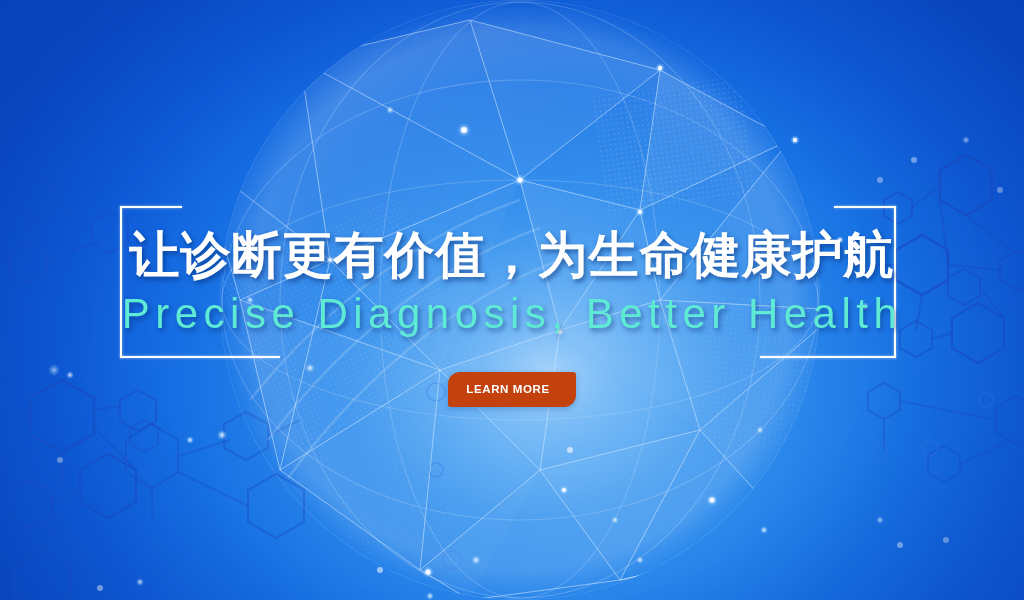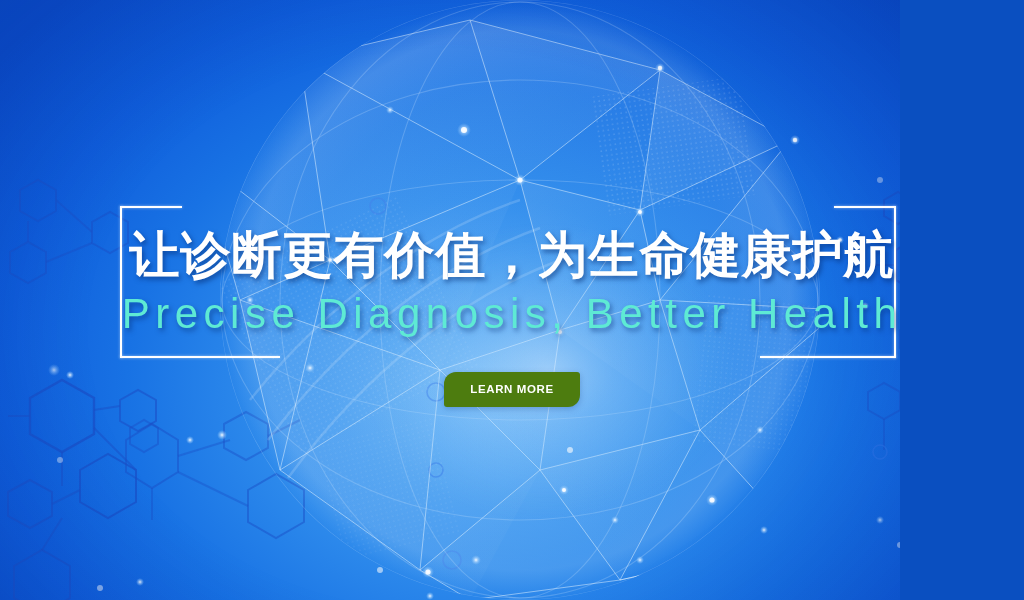--- a/index.html
+++ b/index.html
@@ -6,21 +6,21 @@
     margin: 0;
     padding: 0;
     background: #0a4fc0;
   }
   body {
     font-family: "Liberation Sans", sans-serif;
   }
 
   #banner {
     position: relative;
-    width: 900px;
+    width: 1024px;
     height: 600px;
     overflow: hidden;
     background: #0f5ddb;
   }
 
   
   .layer {
     position: absolute;
     inset: 0;
     pointer-events: none;
@@ -96,26 +96,26 @@
   
   .cta-wrap {
     position: absolute;
     left: 0;
     top: 372px;
     width: 1024px;
     text-align: center;
   }
   .cta {
     display: inline-block;
-    background: #4d7c0f;
+    background: #c2410c;
     color: #ffffff;
     font-size: 11.5px;
     font-weight: bold;
     letter-spacing: 0.6px;
-    padding: 12px 26px 11px 26px;
+    padding: 12px 26px 11px 18px;
     border: none;
     border-radius: 12px 3px 12px 3px;
     cursor: pointer;
     box-shadow: 0 2px 6px rgba(10,50,130,0.28);
     font-family: "Liberation Sans", sans-serif;
     line-height: 1;
   }
 </style>
 </head>
 <body>

